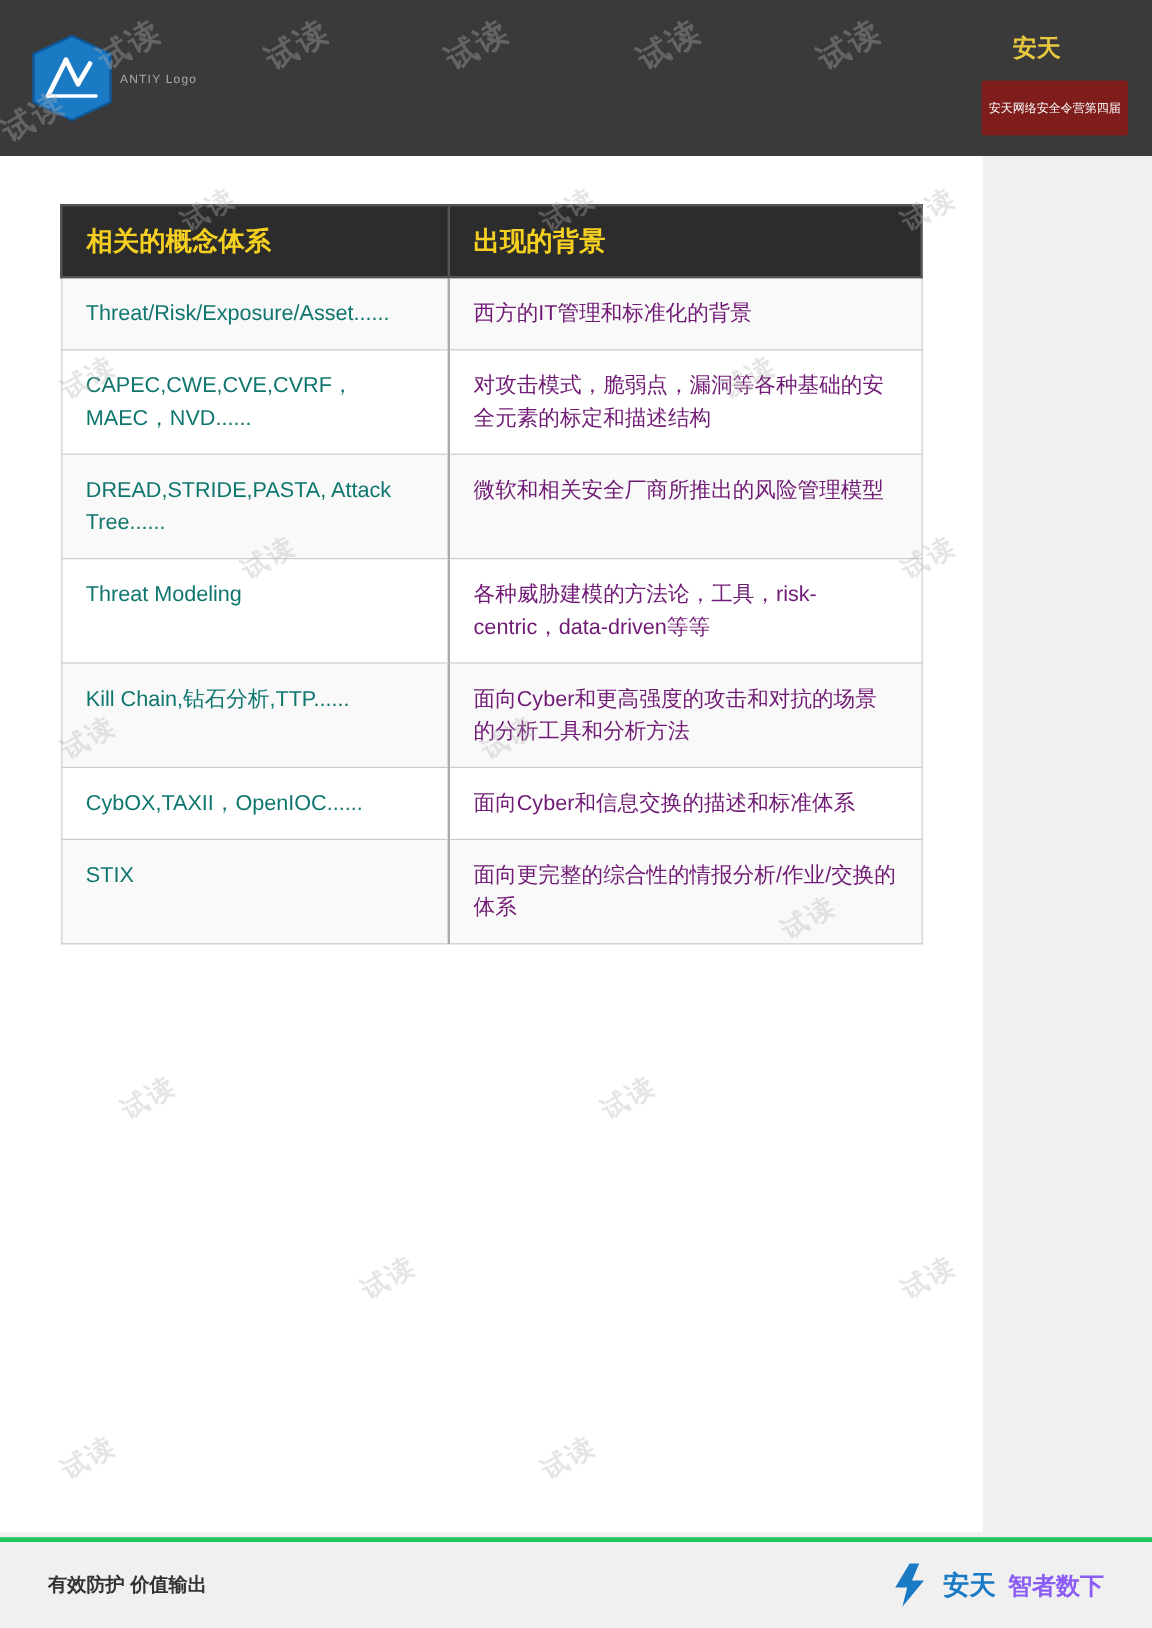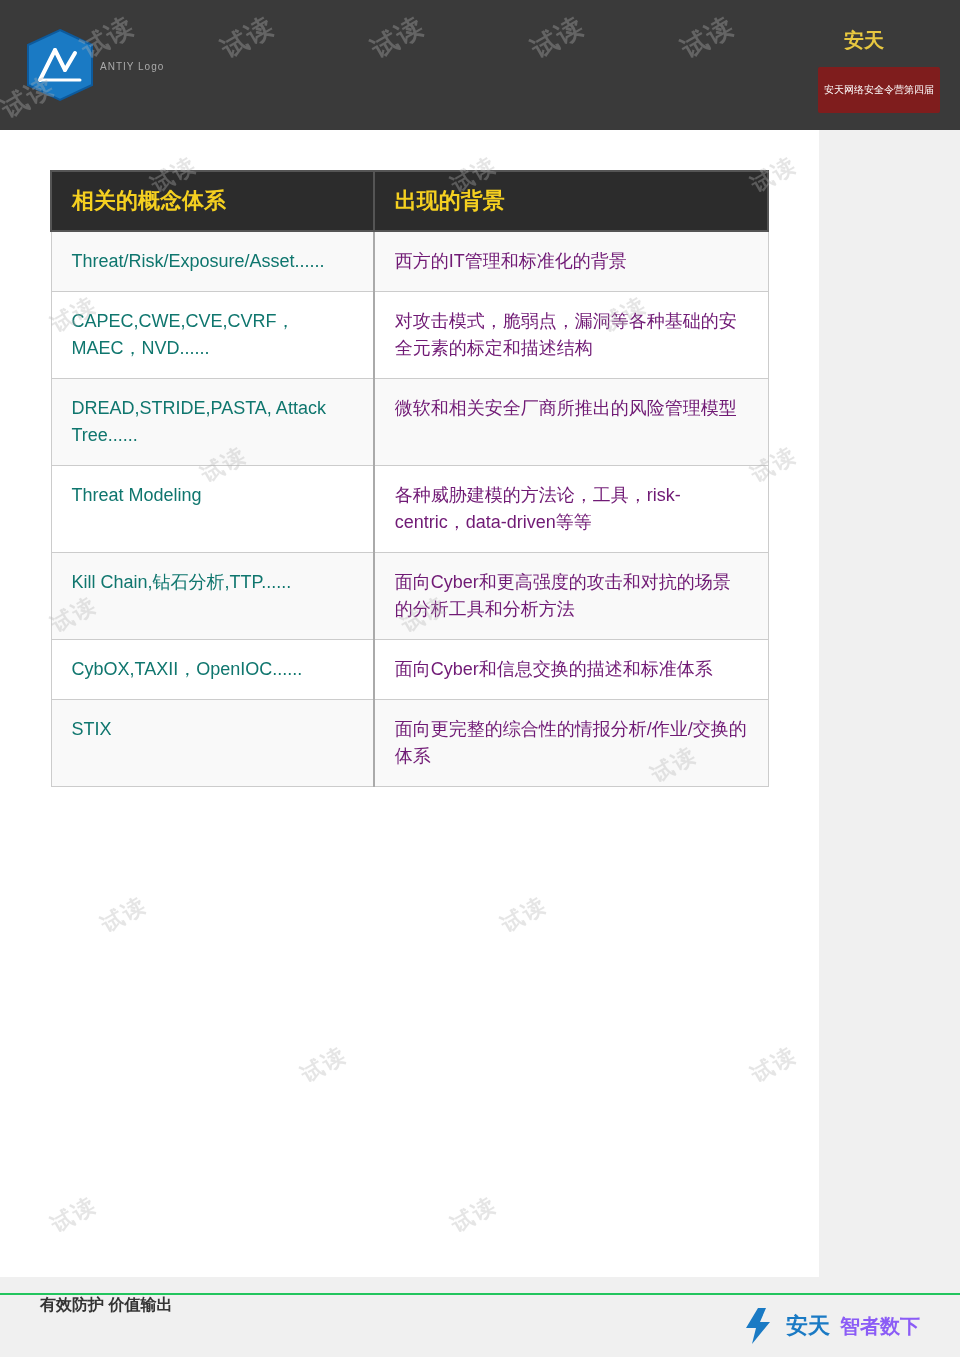--- a/index.html
+++ b/index.html
@@ -114,26 +114,27 @@
       width: 55%;
       color: #701a75;
     }
 
     
     .footer {
       position: absolute;
       bottom: 0;
       left: 0;
       width: 960px;
-      height: 64px;
+      height: 76px;
       background: #f0f0f0;
       display: flex;
+      align-items: center;
       justify-content: space-between;
       padding: 0 40px;
-      border-top: 2px solid #22c55e;
+      border-top: 4px solid #22c55e;
     }
 
     .footer-slogan {
       font-size: 16px;
       color: #333;
       font-weight: bold;
     }
 
     .footer-logo {
       display: flex;

